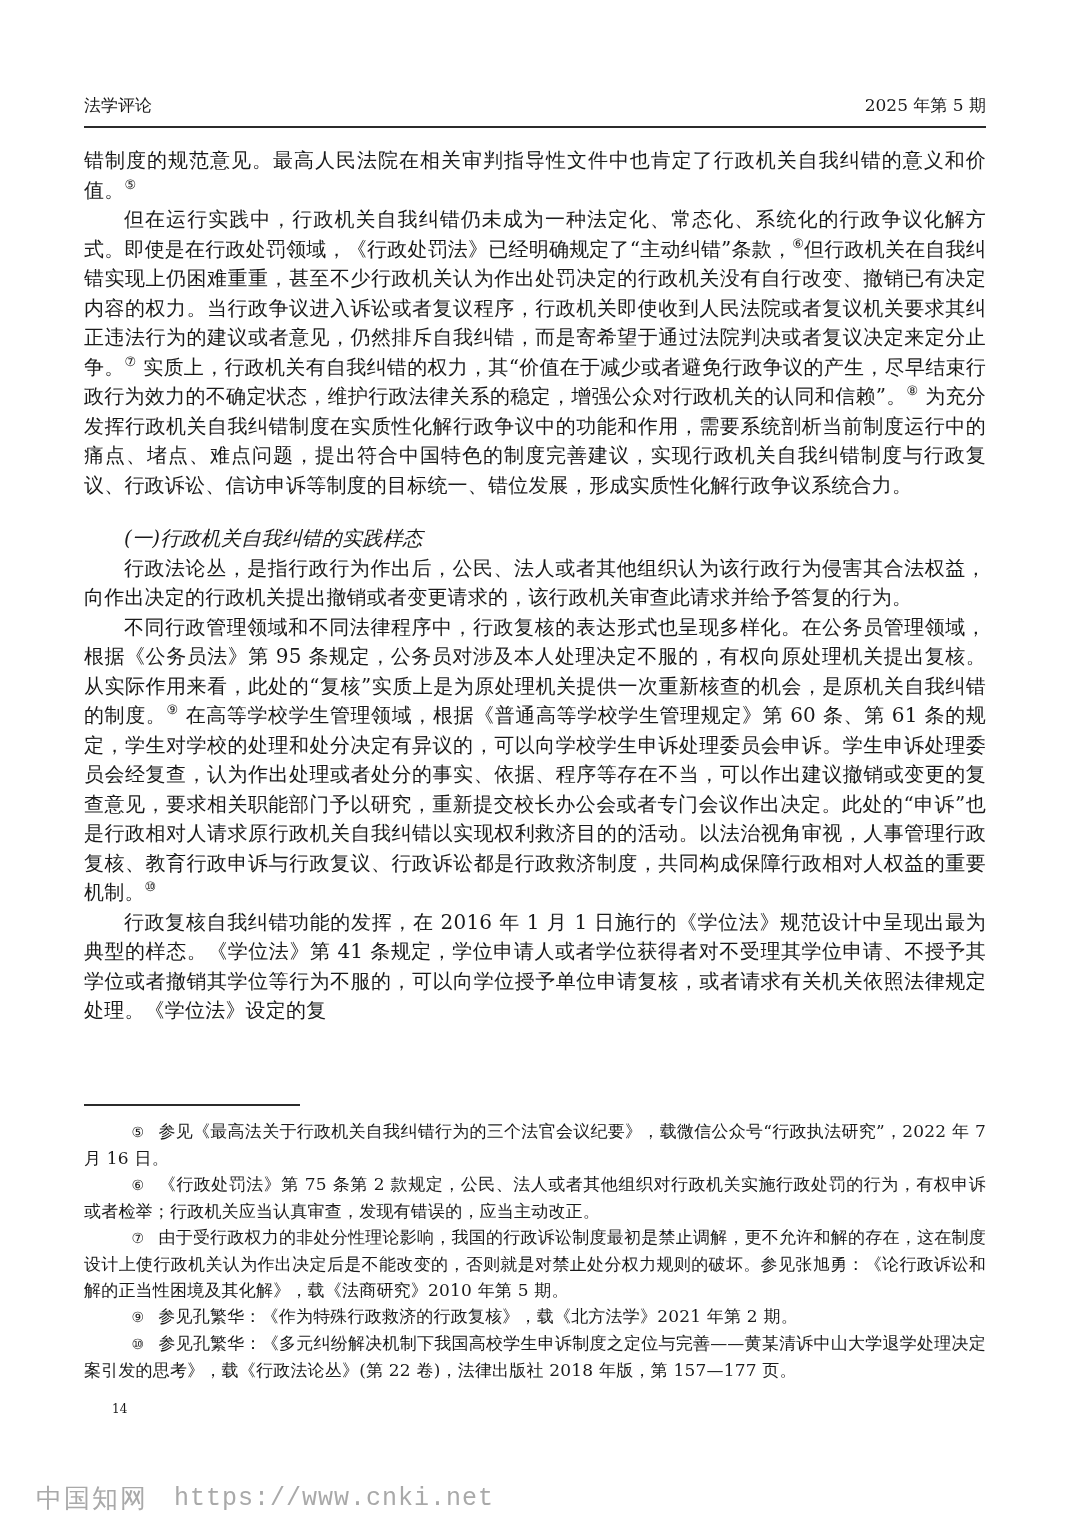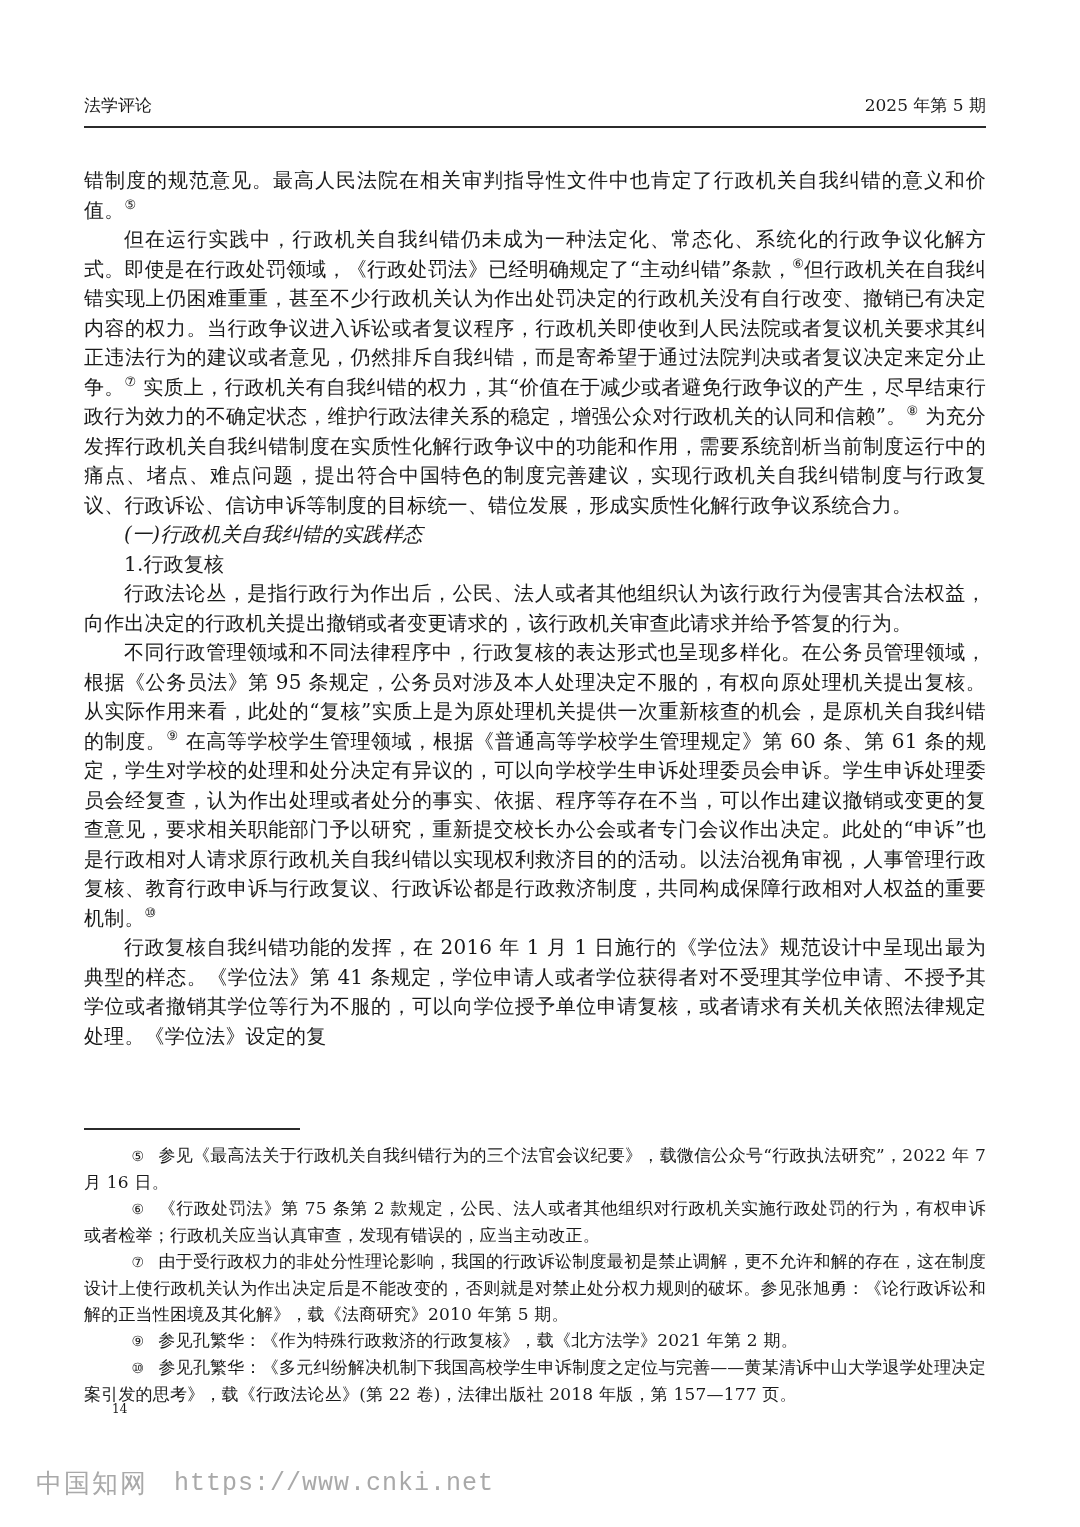--- a/index.html
+++ b/index.html
@@ -33,43 +33,44 @@
     top: 146px; left: 84px;
     width: 902px;
   }
   .article-body p {
     font-size: 20px;
     line-height: 29.5px;
     text-align: justify;
     letter-spacing: 0.2px;
   }
   .article-body p.indent { text-indent: 2em; }
-  .article-body p.noindent { text-indent: 0; margin-top: 20px; }
+  .article-body p.noindent { text-indent: 0; }
   .article-body h2.section-heading {
     font-family: "DejaVu Sans", "Liberation Sans", sans-serif;
     font-size: 21px;
     font-weight: bold;
     line-height: 29.5px;
     margin: 8px 0 8px 0;
     padding-left: 40px;
     letter-spacing: 0.5px;
   }
   .article-body p.subheading-kai {
     font-style: italic;
     text-indent: 2em;
+    margin-top: 24px;
   }
   .article-body p.subheading-num { text-indent: 2em; }
   sup.fnref {
     font-size: 13px;
     vertical-align: super;
     line-height: 0;
   }
   .footnote-area {
     position: absolute;
-    top: 1128px; left: 84px;
+    top: 1104px; left: 84px;
     width: 902px;
   }
   .footnote-rule {
     width: 216px;
     border-top: 2px solid #2b2b2b;
     margin-bottom: 12px;
   }
   .footnote-area p.footnote {
     font-size: 17px;
     line-height: 26px;
@@ -81,21 +82,21 @@
     font-size: 14px;
     margin-right: 14px;
   }
   .page-number {
     position: absolute;
     left: 112px; top: 1402px;
     font-size: 12px;
   }
   .watermark {
     position: absolute;
-    left: 36px; bottom: 26px;
+    left: 36px; bottom: 11px;
     display: flex;
     align-items: center;
     gap: 26px;
     color: #a9a9a9;
   }
   .watermark .wm-name {
     font-family: "DejaVu Sans", "Liberation Sans", sans-serif;
     font-size: 26px;
     letter-spacing: 2px;
   }
@@ -113,21 +114,20 @@
   <div class="running-head">
     <span>法学评论</span>
     <span>2025 年第 5 期</span>
   </div>
   <div class="head-rule"></div>
 
   <div class="article-body">
       <p class="noindent">错制度的规范意见。最高人民法院在相关审判指导性文件中也肯定了行政机关自我纠错的意义和价值。<sup class="fnref">⑤</sup></p>
       <p class="indent">但在运行实践中，行政机关自我纠错仍未成为一种法定化、常态化、系统化的行政争议化解方式。即使是在行政处罚领域，《行政处罚法》已经明确规定了“主动纠错”条款，<sup class="fnref">⑥</sup>但行政机关在自我纠错实现上仍困难重重，甚至不少行政机关认为作出处罚决定的行政机关没有自行改变、撤销已有决定内容的权力。当行政争议进入诉讼或者复议程序，行政机关即使收到人民法院或者复议机关要求其纠正违法行为的建议或者意见，仍然排斥自我纠错，而是寄希望于通过法院判决或者复议决定来定分止争。<sup class="fnref">⑦</sup> 实质上，行政机关有自我纠错的权力，其“价值在于减少或者避免行政争议的产生，尽早结束行政行为效力的不确定状态，维护行政法律关系的稳定，增强公众对行政机关的认同和信赖”。<sup class="fnref">⑧</sup> 为充分发挥行政机关自我纠错制度在实质性化解行政争议中的功能和作用，需要系统剖析当前制度运行中的痛点、堵点、难点问题，提出符合中国特色的制度完善建议，实现行政机关自我纠错制度与行政复议、行政诉讼、信访申诉等制度的目标统一、错位发展，形成实质性化解行政争议系统合力。</p>
       <p class="subheading-kai">(一)行政机关自我纠错的实践样态</p>
-      <p class="subheading-num">1.行政复核</p>
       <p class="indent">行政法论丛，是指行政行为作出后，公民、法人或者其他组织认为该行政行为侵害其合法权益，向作出决定的行政机关提出撤销或者变更请求的，该行政机关审查此请求并给予答复的行为。</p>
       <p class="indent">不同行政管理领域和不同法律程序中，行政复核的表达形式也呈现多样化。在公务员管理领域，根据《公务员法》第 95 条规定，公务员对涉及本人处理决定不服的，有权向原处理机关提出复核。从实际作用来看，此处的“复核”实质上是为原处理机关提供一次重新核查的机会，是原机关自我纠错的制度。<sup class="fnref">⑨</sup> 在高等学校学生管理领域，根据《普通高等学校学生管理规定》第 60 条、第 61 条的规定，学生对学校的处理和处分决定有异议的，可以向学校学生申诉处理委员会申诉。学生申诉处理委员会经复查，认为作出处理或者处分的事实、依据、程序等存在不当，可以作出建议撤销或变更的复查意见，要求相关职能部门予以研究，重新提交校长办公会或者专门会议作出决定。此处的“申诉”也是行政相对人请求原行政机关自我纠错以实现权利救济目的的活动。以法治视角审视，人事管理行政复核、教育行政申诉与行政复议、行政诉讼都是行政救济制度，共同构成保障行政相对人权益的重要机制。<sup class="fnref">⑩</sup></p>
       <p class="indent">行政复核自我纠错功能的发挥，在 2016 年 1 月 1 日施行的《学位法》规范设计中呈现出最为典型的样态。《学位法》第 41 条规定，学位申请人或者学位获得者对不受理其学位申请、不授予其学位或者撤销其学位等行为不服的，可以向学位授予单位申请复核，或者请求有关机关依照法律规定处理。《学位法》设定的复</p>
     </div>
 
   <div class="footnote-area">
     <div class="footnote-rule"></div>
     <div>
         <p class="footnote"><span class="fnmark">⑤</span>参见《最高法关于行政机关自我纠错行为的三个法官会议纪要》，载微信公众号“行政执法研究”，2022 年 7 月 16 日。</p>
         <p class="footnote"><span class="fnmark">⑥</span>《行政处罚法》第 75 条第 2 款规定，公民、法人或者其他组织对行政机关实施行政处罚的行为，有权申诉或者检举；行政机关应当认真审查，发现有错误的，应当主动改正。</p>

